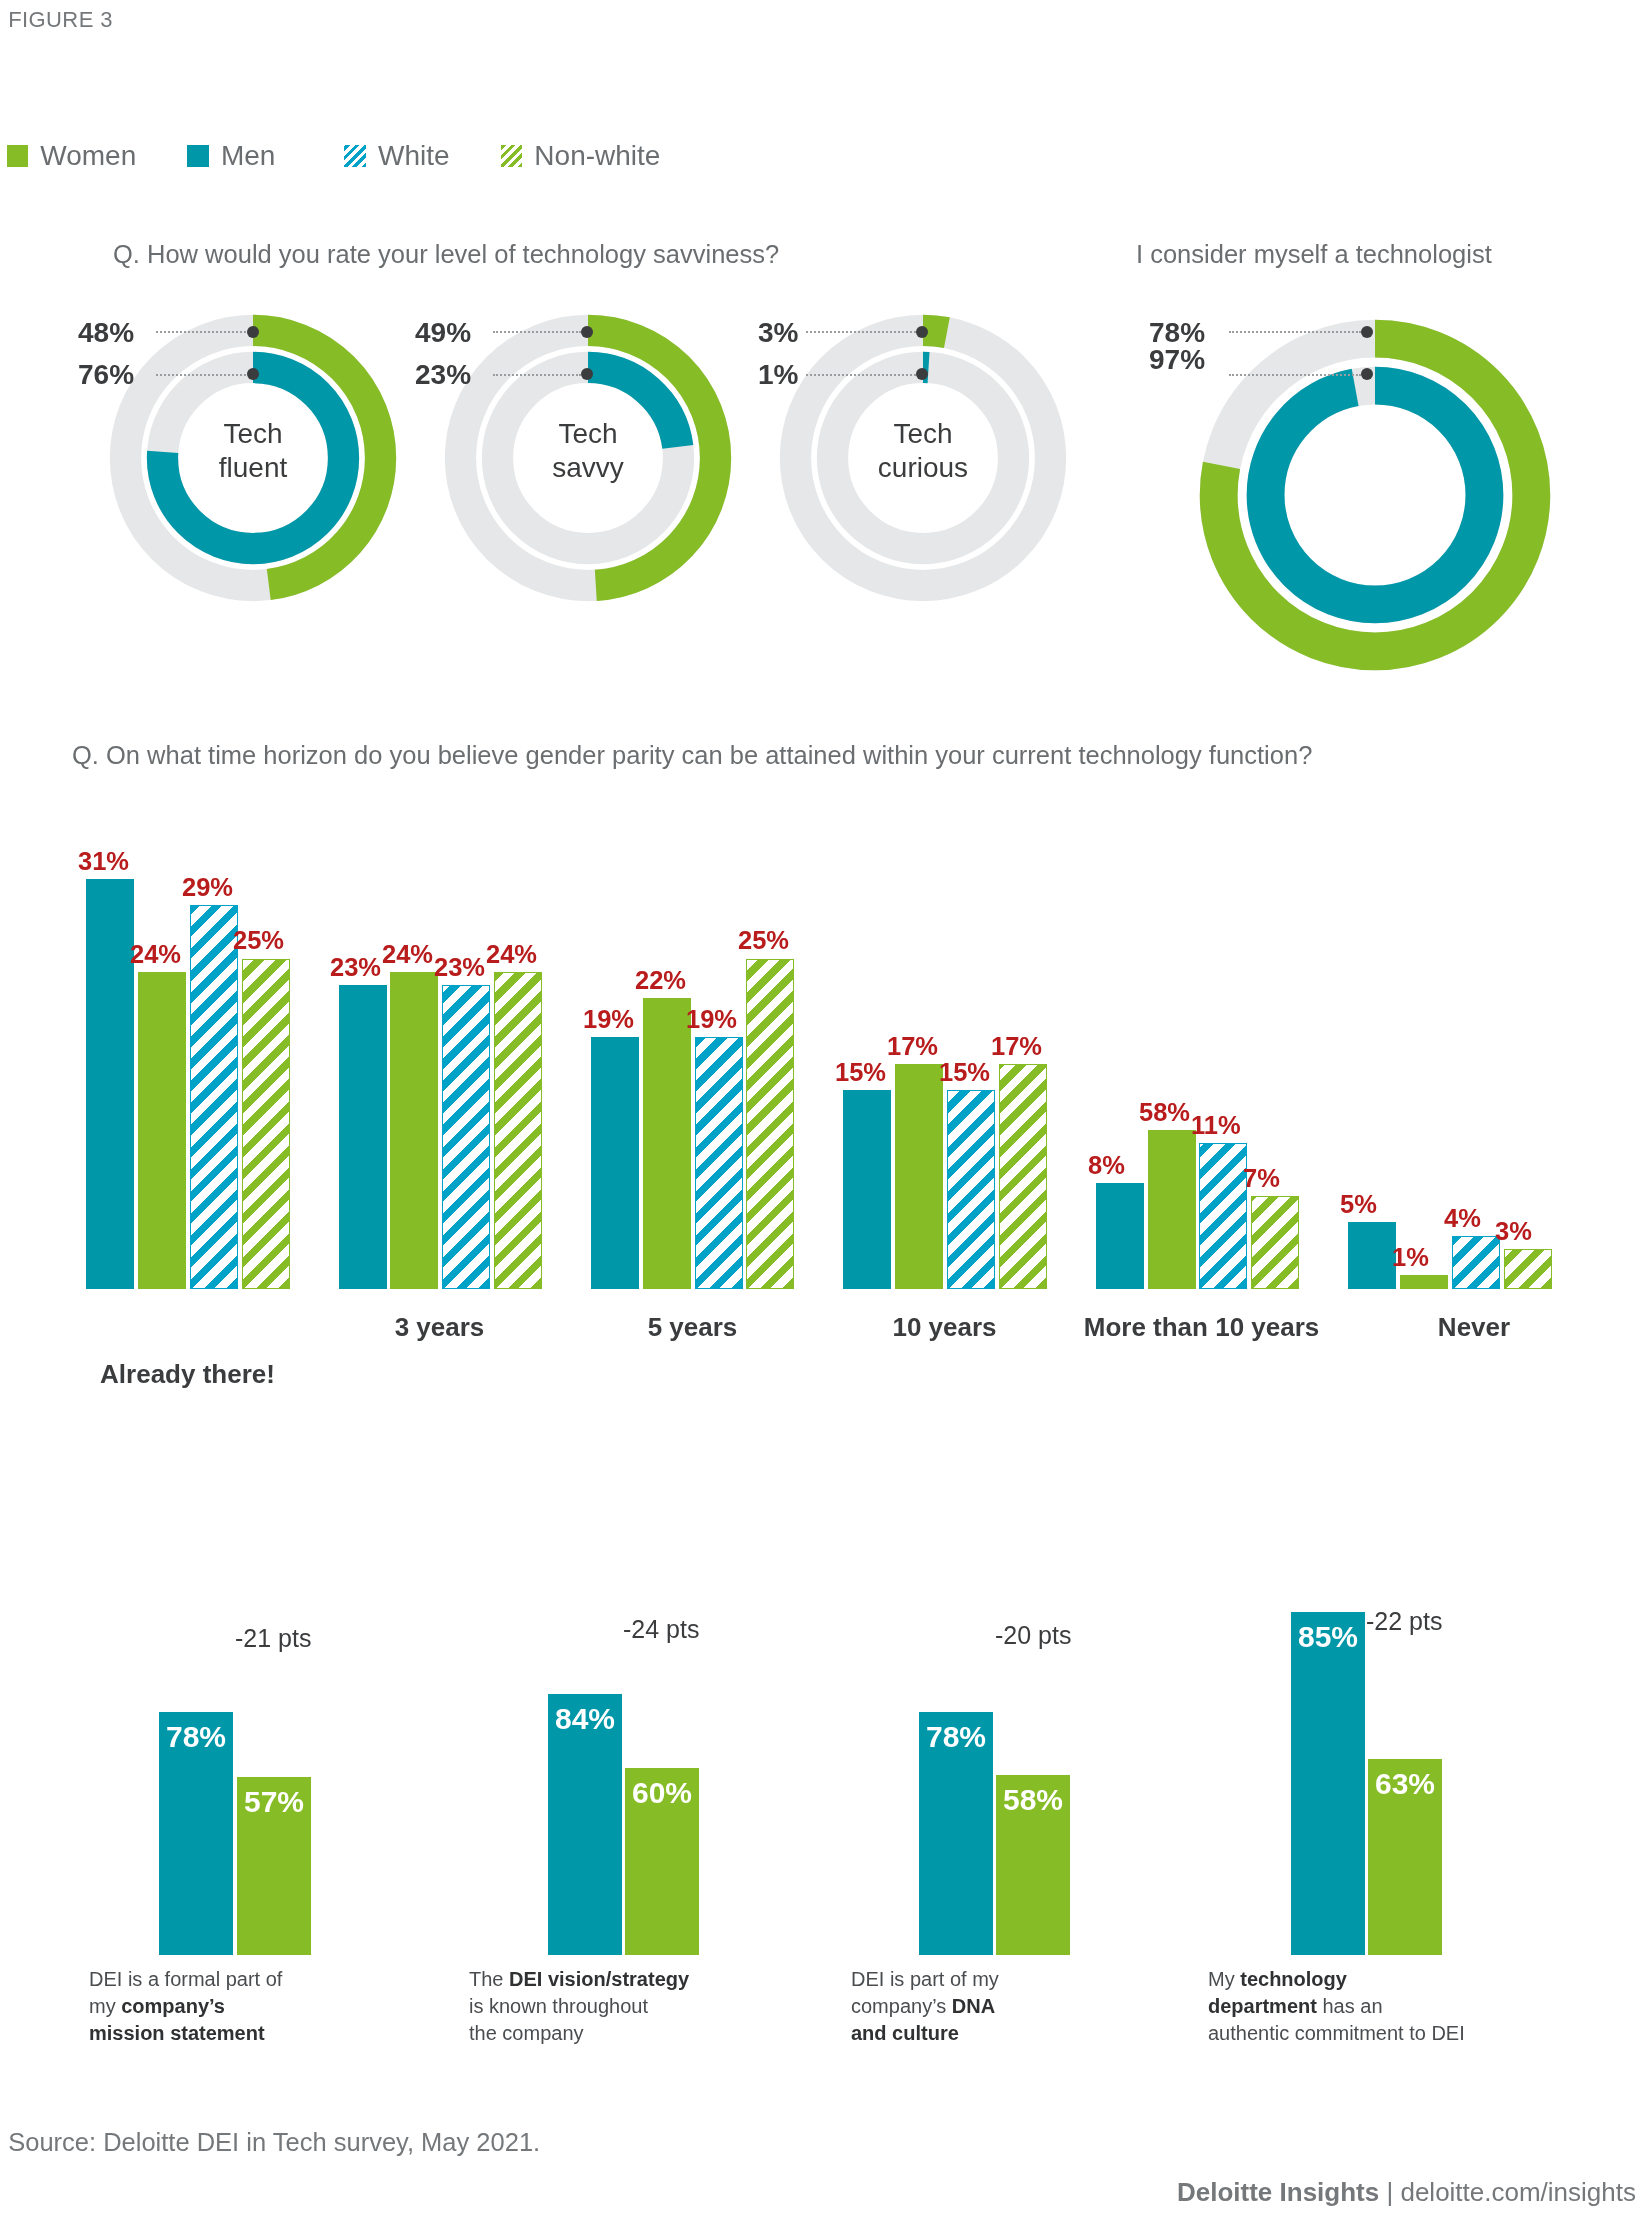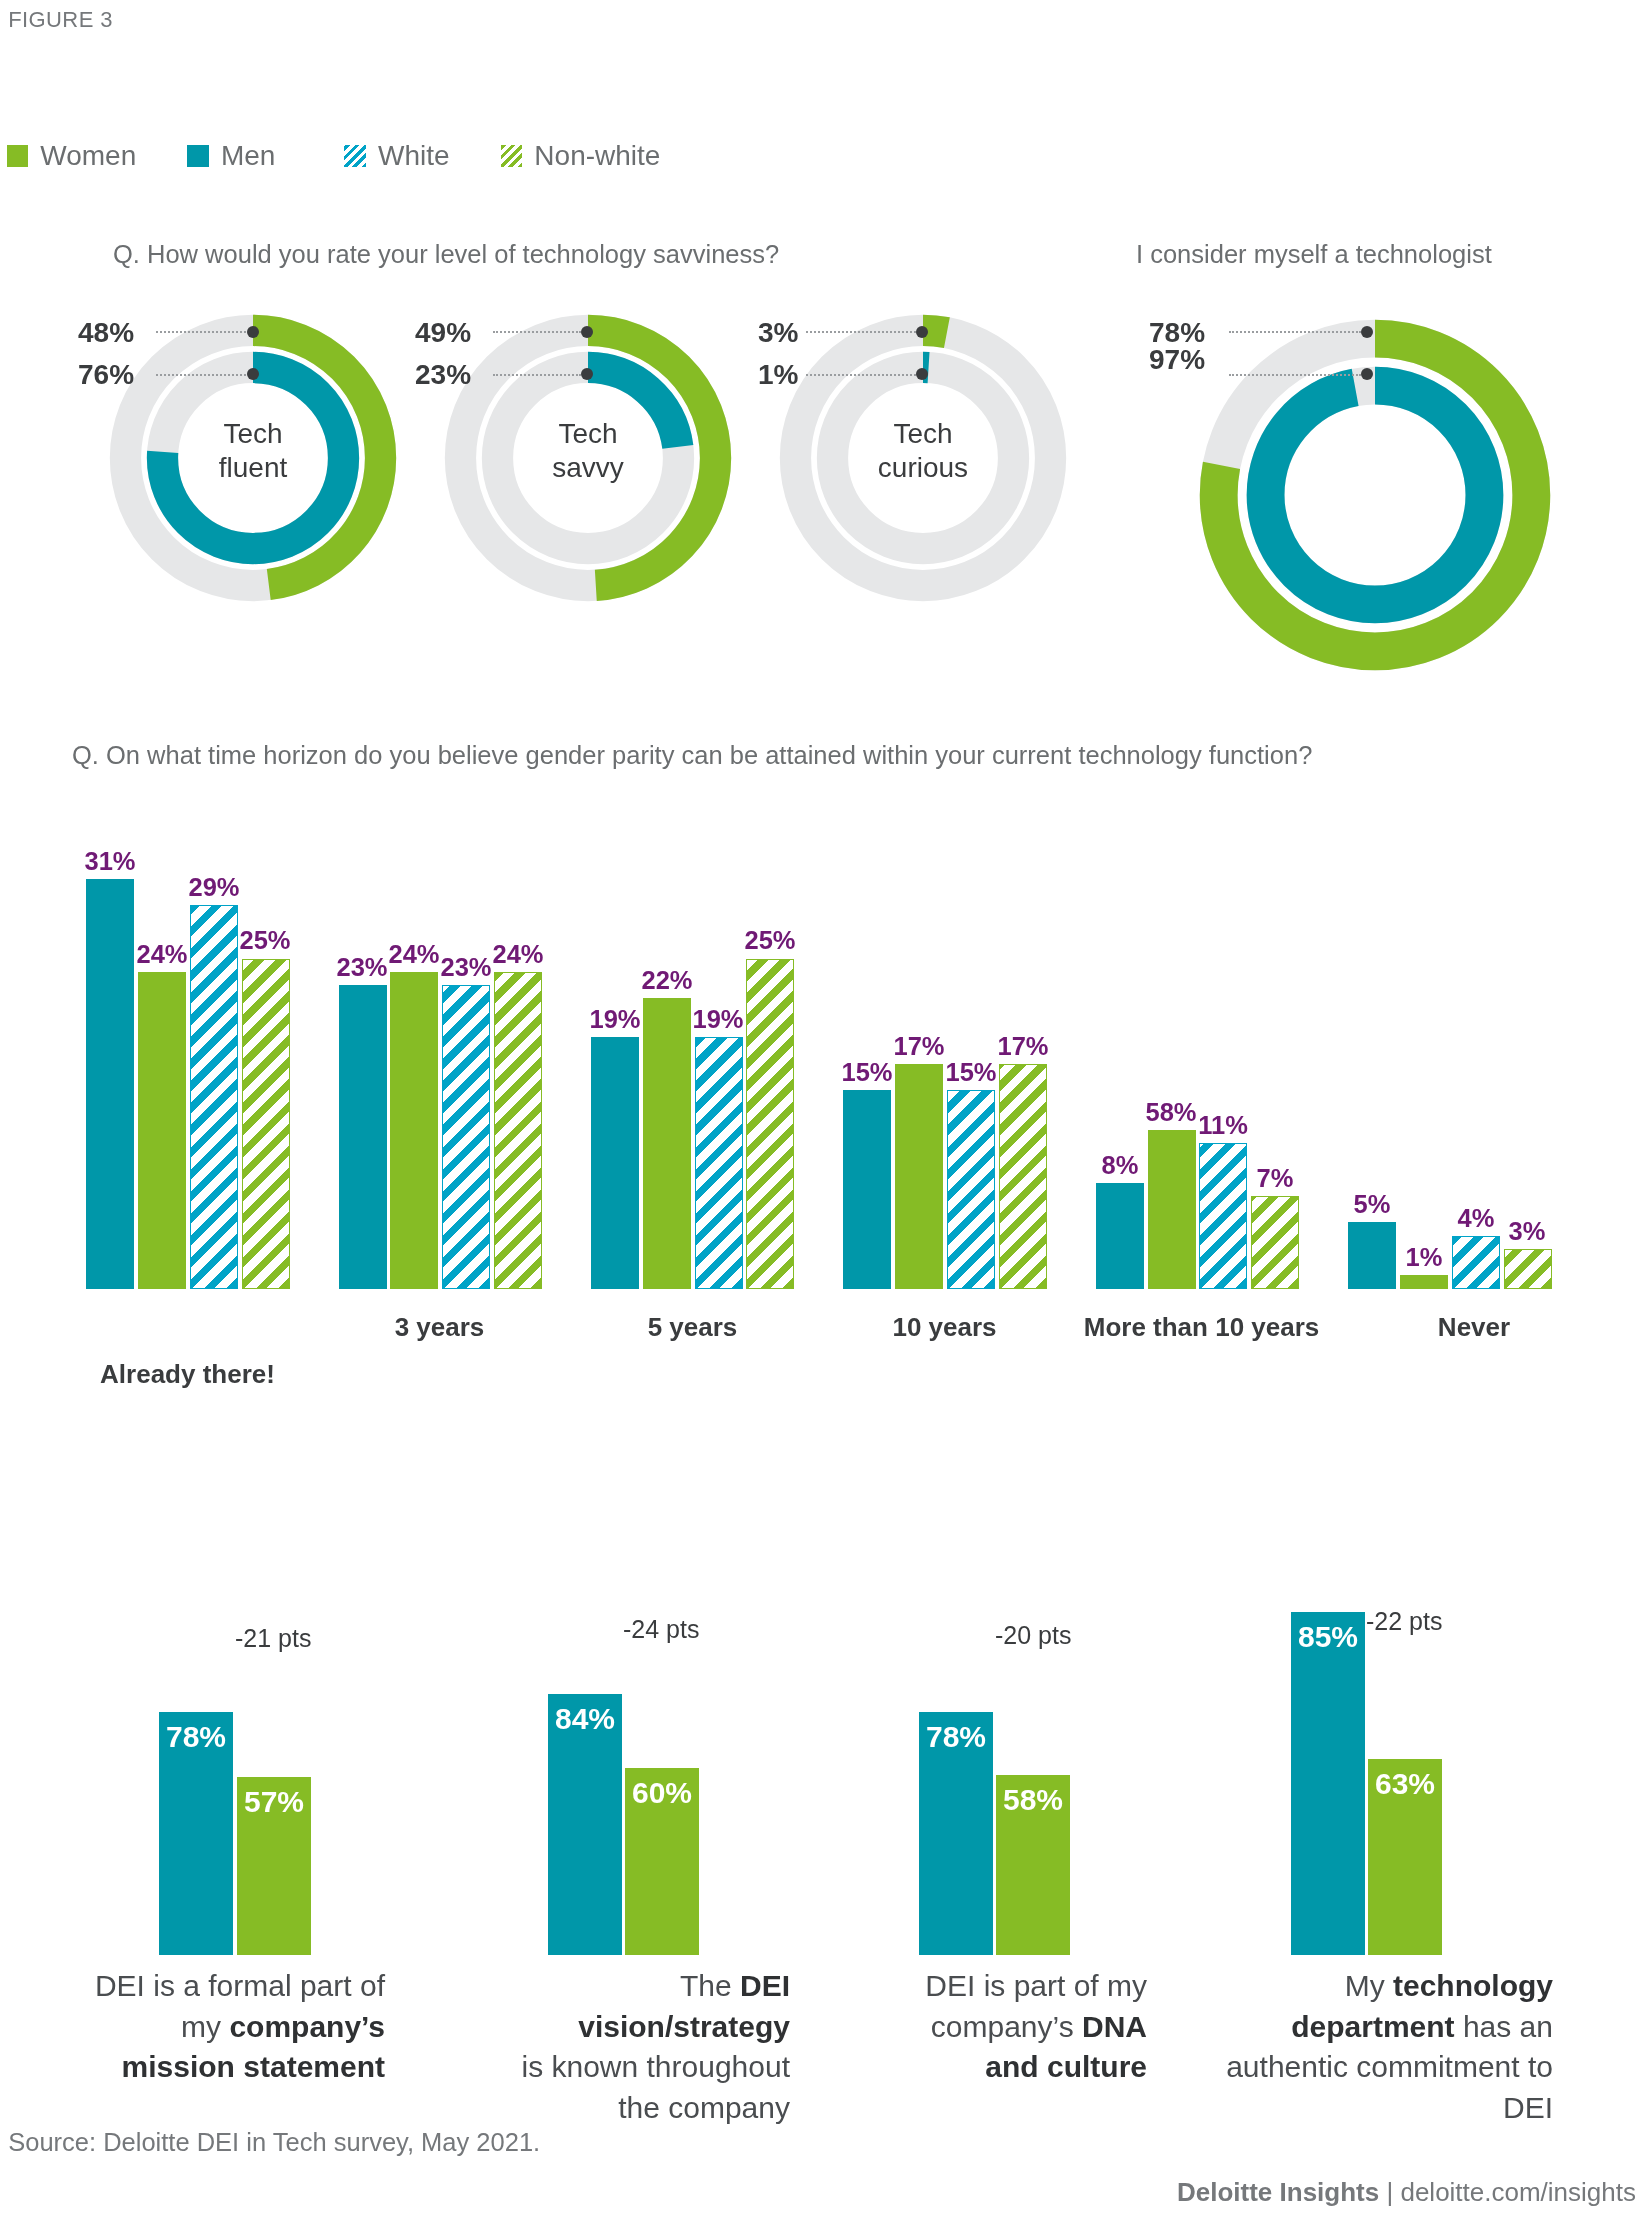--- a/index.html
+++ b/index.html
@@ -62,44 +62,44 @@
   .bar.solid-green { background: #86BC25; }
   .bar.hatch-blue  {
     background: repeating-linear-gradient(-45deg, #00A3C7 0 7.4px, #ffffff 7.4px 15.6px);
     border: 1.6px solid #00A3C7;
   }
   .bar.hatch-green {
     background: repeating-linear-gradient(-45deg, #86BC25 0 7.4px, #ffffff 7.4px 15.6px);
     border: 1.6px solid #86BC25;
   }
   .bar-val {
-    position: absolute; font-size: 25.5px; font-weight: bold; color: #701a75;
-    font-family: "Liberation Sans Narrow","Liberation Sans",sans-serif;
-    white-space: nowrap; text-align: center;
+    position: absolute; font-size: 25.5px; font-weight: bold; color: #b91c1c;
+    font-family: "Liberation Sans Narrow","Liberation Sans",sans-serif;
+    white-space: nowrap; 
   }
   .cat-label {
     position: absolute; font-size: 26px; font-weight: bold; color: #3A3C3E;
     font-family: "Liberation Sans Narrow","Liberation Sans",sans-serif;
     text-align: center; white-space: nowrap;
   }
 
   
   .dei-bar { position: absolute; bottom: 0; }
   .dei-bar.blue { background: #0097A9; }
   .dei-bar.green { background: #86BC25; }
   .dei-inval {
     position: absolute; left: 0; right: 0; top: 8.2px;
     text-align: center; color: #ffffff; font-size: 30px; font-weight: bold;
     font-family: "Liberation Sans Narrow","Liberation Sans",sans-serif;
   }
   .dei-delta {
     position: absolute; font-size: 25px; color: #3A3C3E; white-space: nowrap;
   }
   .dei-caption {
-    position: absolute; text-align: right; font-size: 30px;
+    position: absolute; text-align: left; font-size: 20px;
     color: #4A4D50; line-height: 1.35;
   }
   .dei-caption b { font-weight: bold; color: #2F3133; }
 
   
   .source {
     position: absolute; left: 8.2px; top: 2128px;
     font-size: 25.5px; color: #75787B;
     font-family: "Liberation Sans Narrow","Liberation Sans",sans-serif;
   }

